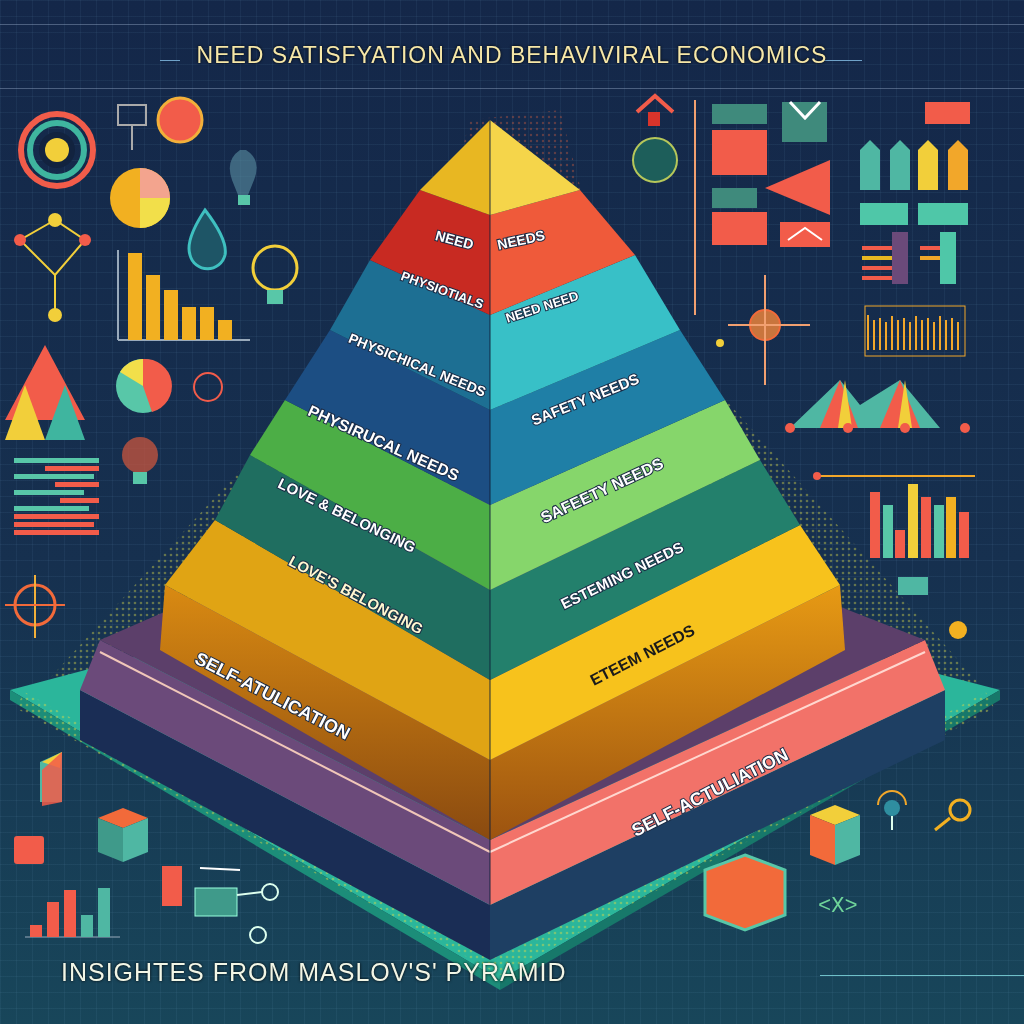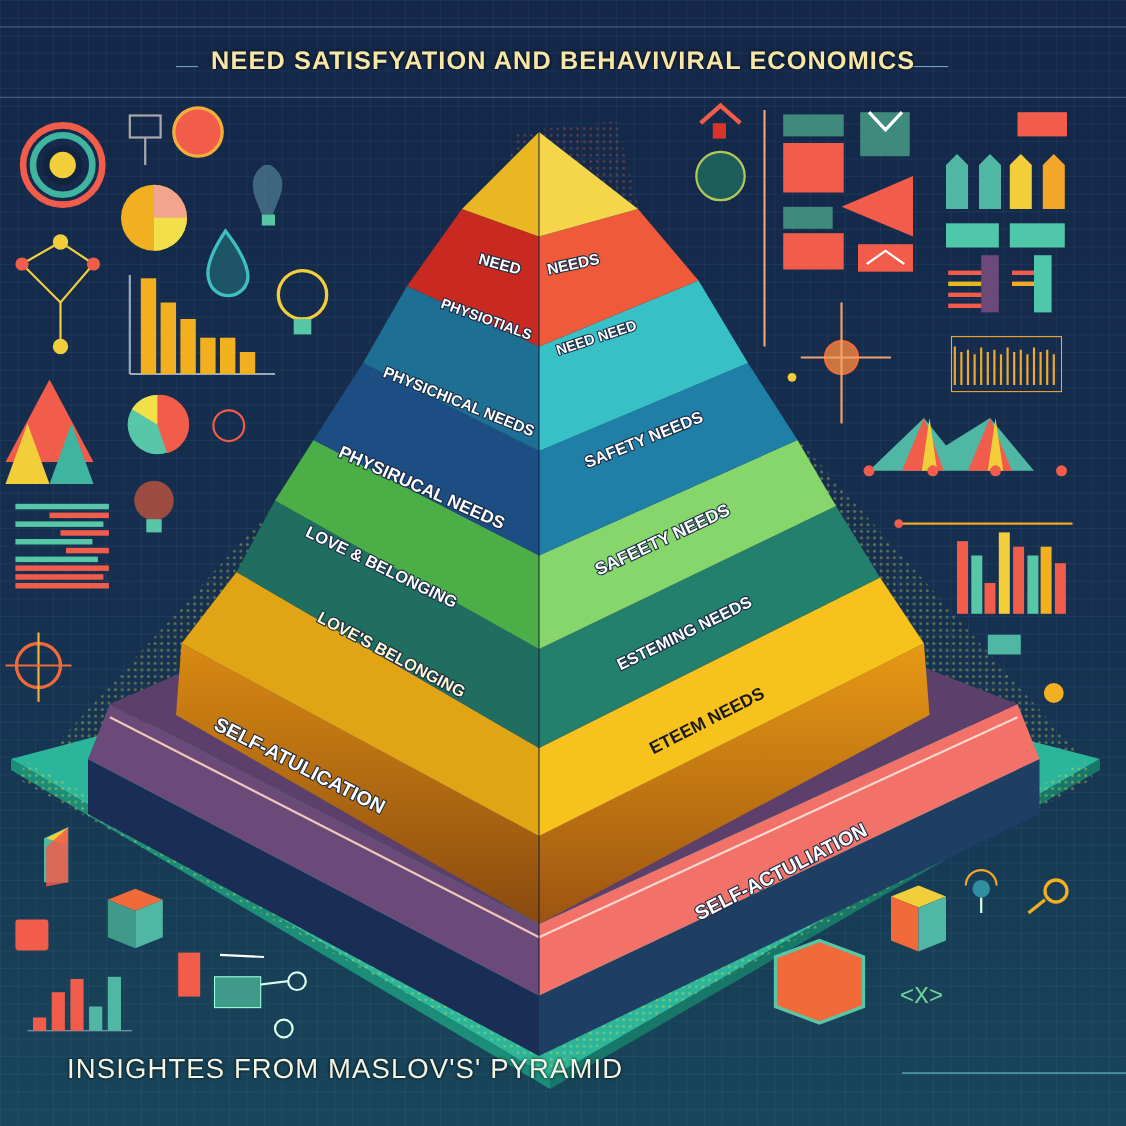--- a/index.html
+++ b/index.html
@@ -3,21 +3,21 @@
 <meta charset="utf-8">
 <style>
   html,body{margin:0;padding:0;background:#132a4a;}
   body{width:1024px;height:1024px;overflow:hidden;position:relative;font-family:"Liberation Sans",sans-serif;}
   .canvas{position:absolute;left:0;top:0;width:1024px;height:1024px;
     background:
       linear-gradient(rgba(120,170,210,.08) 1px,transparent 1px) 0 0/16px 16px,
       linear-gradient(90deg,rgba(120,170,210,.08) 1px,transparent 1px) 0 0/16px 16px,
       linear-gradient(180deg,#142749 0%,#16304f 55%,#18465a 100%);}
   .title{position:absolute;left:0;top:42px;width:1024px;text-align:center;color:#f6e7a8;
-    font-size:23px;letter-spacing:1px;font-weight:700;text-shadow:0 0 3px #000;}
+    font-size:23px;letter-spacing:1px;font-weight:400;text-shadow:0 0 3px #000;}
   .title-line{position:absolute;top:60px;height:1px;background:#6fa2c9;}
   .rule{position:absolute;left:0;width:1024px;height:1px;background:rgba(180,200,230,.35);}
   .subtitle{position:absolute;left:17px;top:958px;width:1024px;color:#f2f6e6;
     font-size:25px;letter-spacing:1px;text-shadow:0 0 3px #000;margin-left:44px;}
   .sub-line{position:absolute;top:975px;height:1px;background:#6fc0c9;}
   svg.main{position:absolute;left:0;top:0;}
   .tier-label{font-family:"Liberation Sans",sans-serif;font-weight:700;paint-order:stroke;stroke:#1a2a44;stroke-width:2px;}
 </style>
 </head>
 <body>

